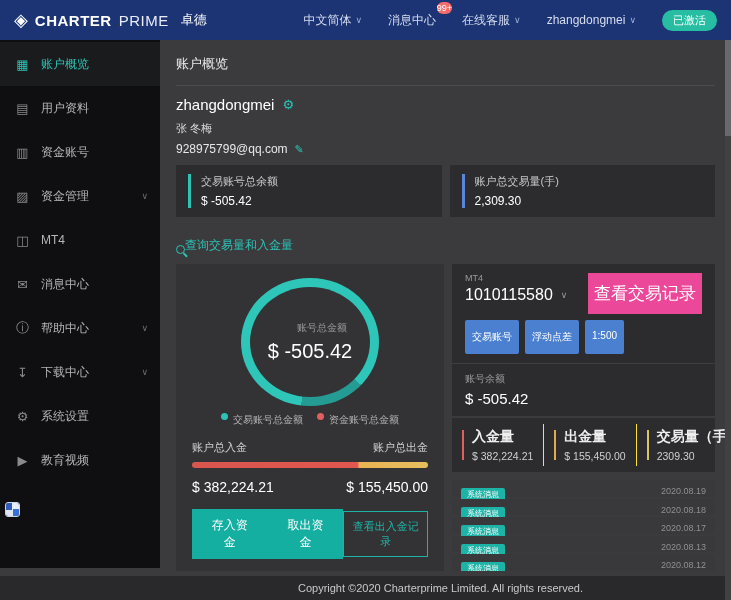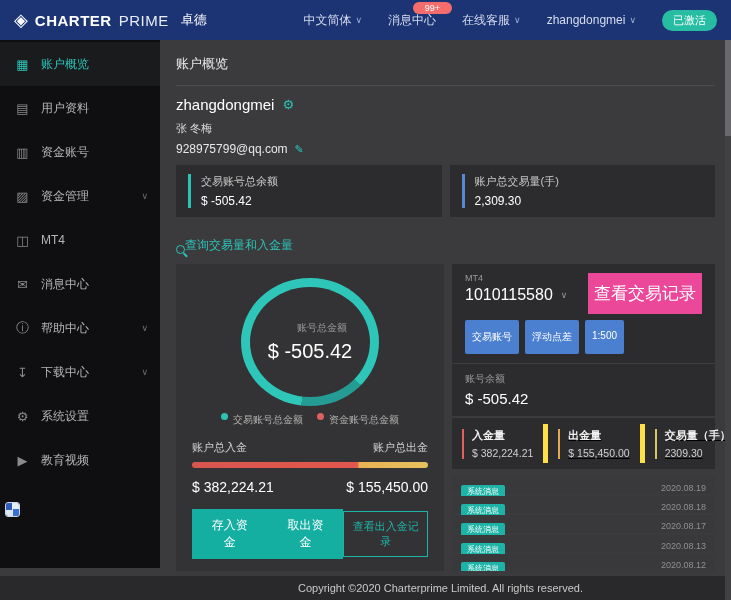--- a/index.html
+++ b/index.html
@@ -9,21 +9,21 @@
   
   .navbar { height:40px; background:#1c3474; display:flex; align-items:center; padding:0 14px; color:#fff; }
   .logo { display:flex; align-items:center; gap:7px; }
   .logo-icon { font-size:18px; color:#fff; line-height:1; }
   .logo-bold { font-weight:bold; font-size:15px; letter-spacing:.5px; }
   .logo-light { font-weight:normal; font-size:15px; letter-spacing:.5px; color:#e8ecf7; }
   .logo-suffix { font-size:13px; margin-left:5px; }
   .nav-right { margin-left:auto; display:flex; align-items:center; gap:26px; font-size:12px; color:#d6ddf0; }
   .nav-item { display:flex; align-items:center; gap:4px; cursor:pointer; position:relative; }
   .nav-chevron { font-size:9px; color:#9fb0d8; }
-  .nav-badge { position:absolute; top:-10px; right:-16px; background:#f56c6c; color:#fff; font-size:9px; padding:1px 12px; border-radius:8px; line-height:1.2; }
+  .nav-badge { position:absolute; top:-10px; right:-16px; background:#f56c6c; color:#fff; font-size:9px; padding:1px 0; border-radius:8px; line-height:1.2; }
   .status-pill { background:#27bda2; color:#fff; font-size:11px; padding:3px 11px; border-radius:11px; }
 
   
   .app { display:flex; height:528px; }
   .sidebar { width:160px; background:#0f0f11; flex:none; padding-top:2px; }
   .side-item { height:44px; display:flex; align-items:center; gap:11px; padding:0 12px 0 15px; color:#b5b5b5; font-size:12px; cursor:pointer; }
   .side-item .s-icon { width:15px; text-align:center; color:#8a8a8a; font-size:13px; }
   .side-item.active { background:#1a1b1d; color:#2cc3b6; }
   .side-item.active .s-icon { color:#2cc3b6; }
   .side-chevron { margin-left:auto; color:#6f6f6f; font-size:9px; }
@@ -81,24 +81,24 @@
   .acct-chevron { font-size:9px; color:#999; }
   .btn-records { margin-left:auto; background:#ec4899; border:none; color:#fff; font-size:17px; padding:9px 6px; cursor:pointer; font-family:inherit; }
   .badges-row { margin-top:6px; display:flex; gap:6px; }
   .blue-badge { background:#4b80d1; color:#fff; font-size:10px; padding:10px 7px; border-radius:2px; }
   .mt4-divider { border-top:1px solid #3e3e40; margin:9px -13px 0; }
   .bal-label { margin-top:8px; font-size:10px; color:#9a9a9a; }
   .bal-value { margin-top:4px; font-size:15px; color:#fff; }
 
   .mt4-stats { margin-top:2px; background:#2c2c2e; display:flex; padding:6px 0; }
   .mstat { flex:1; display:flex; align-items:center; gap:8px; padding:4px 10px; }
-  .mstat + .mstat { border-left:5px solid #fde047;text-decoration:underline; }
+  .mstat + .mstat { border-left:1px solid #fde047; }
   .mstat-bar { width:2px; height:30px; flex:none; }
   .mbar-red{background:#e06060;} .mbar-orange{background:#e2a94f;} .mbar-yellow{background:#d9c564;}
-  .mstat-label { font-size:11px; color:#eee; font-weight:bold; white-space:nowrap; }
+  .mstat-label { font-size:14px; color:#eee; font-weight:bold; white-space:nowrap; }
   .mstat-value { font-size:10.5px; color:#cfcfcf; margin-top:4px; white-space:nowrap; }
 
   .news-list { margin-top:8px; flex:1; min-height:0; overflow:hidden; display:flex; flex-direction:column; gap:2px; }
   .news-item { background:#39393b; padding:3px 9px 4px; position:relative; flex:1; min-height:0; cursor:pointer; }
   .news-badge { display:inline-block; background:#1db3a6; color:#fff; font-size:8px; padding:1px 6px; border-radius:2px; }
   .news-date { position:absolute; right:9px; top:6px; font-size:9px; color:#8f8f8f; }
   .news-title { margin-top:2px; font-size:10.5px; color:#dcdcdc; white-space:nowrap; overflow:hidden; text-overflow:ellipsis; }
 
   
   .footer { position:absolute; left:0; right:0; bottom:0; height:24px; background:#29292b; display:flex; align-items:center; justify-content:center; padding-left:150px; font-size:11px; color:#c9c9c9; }

